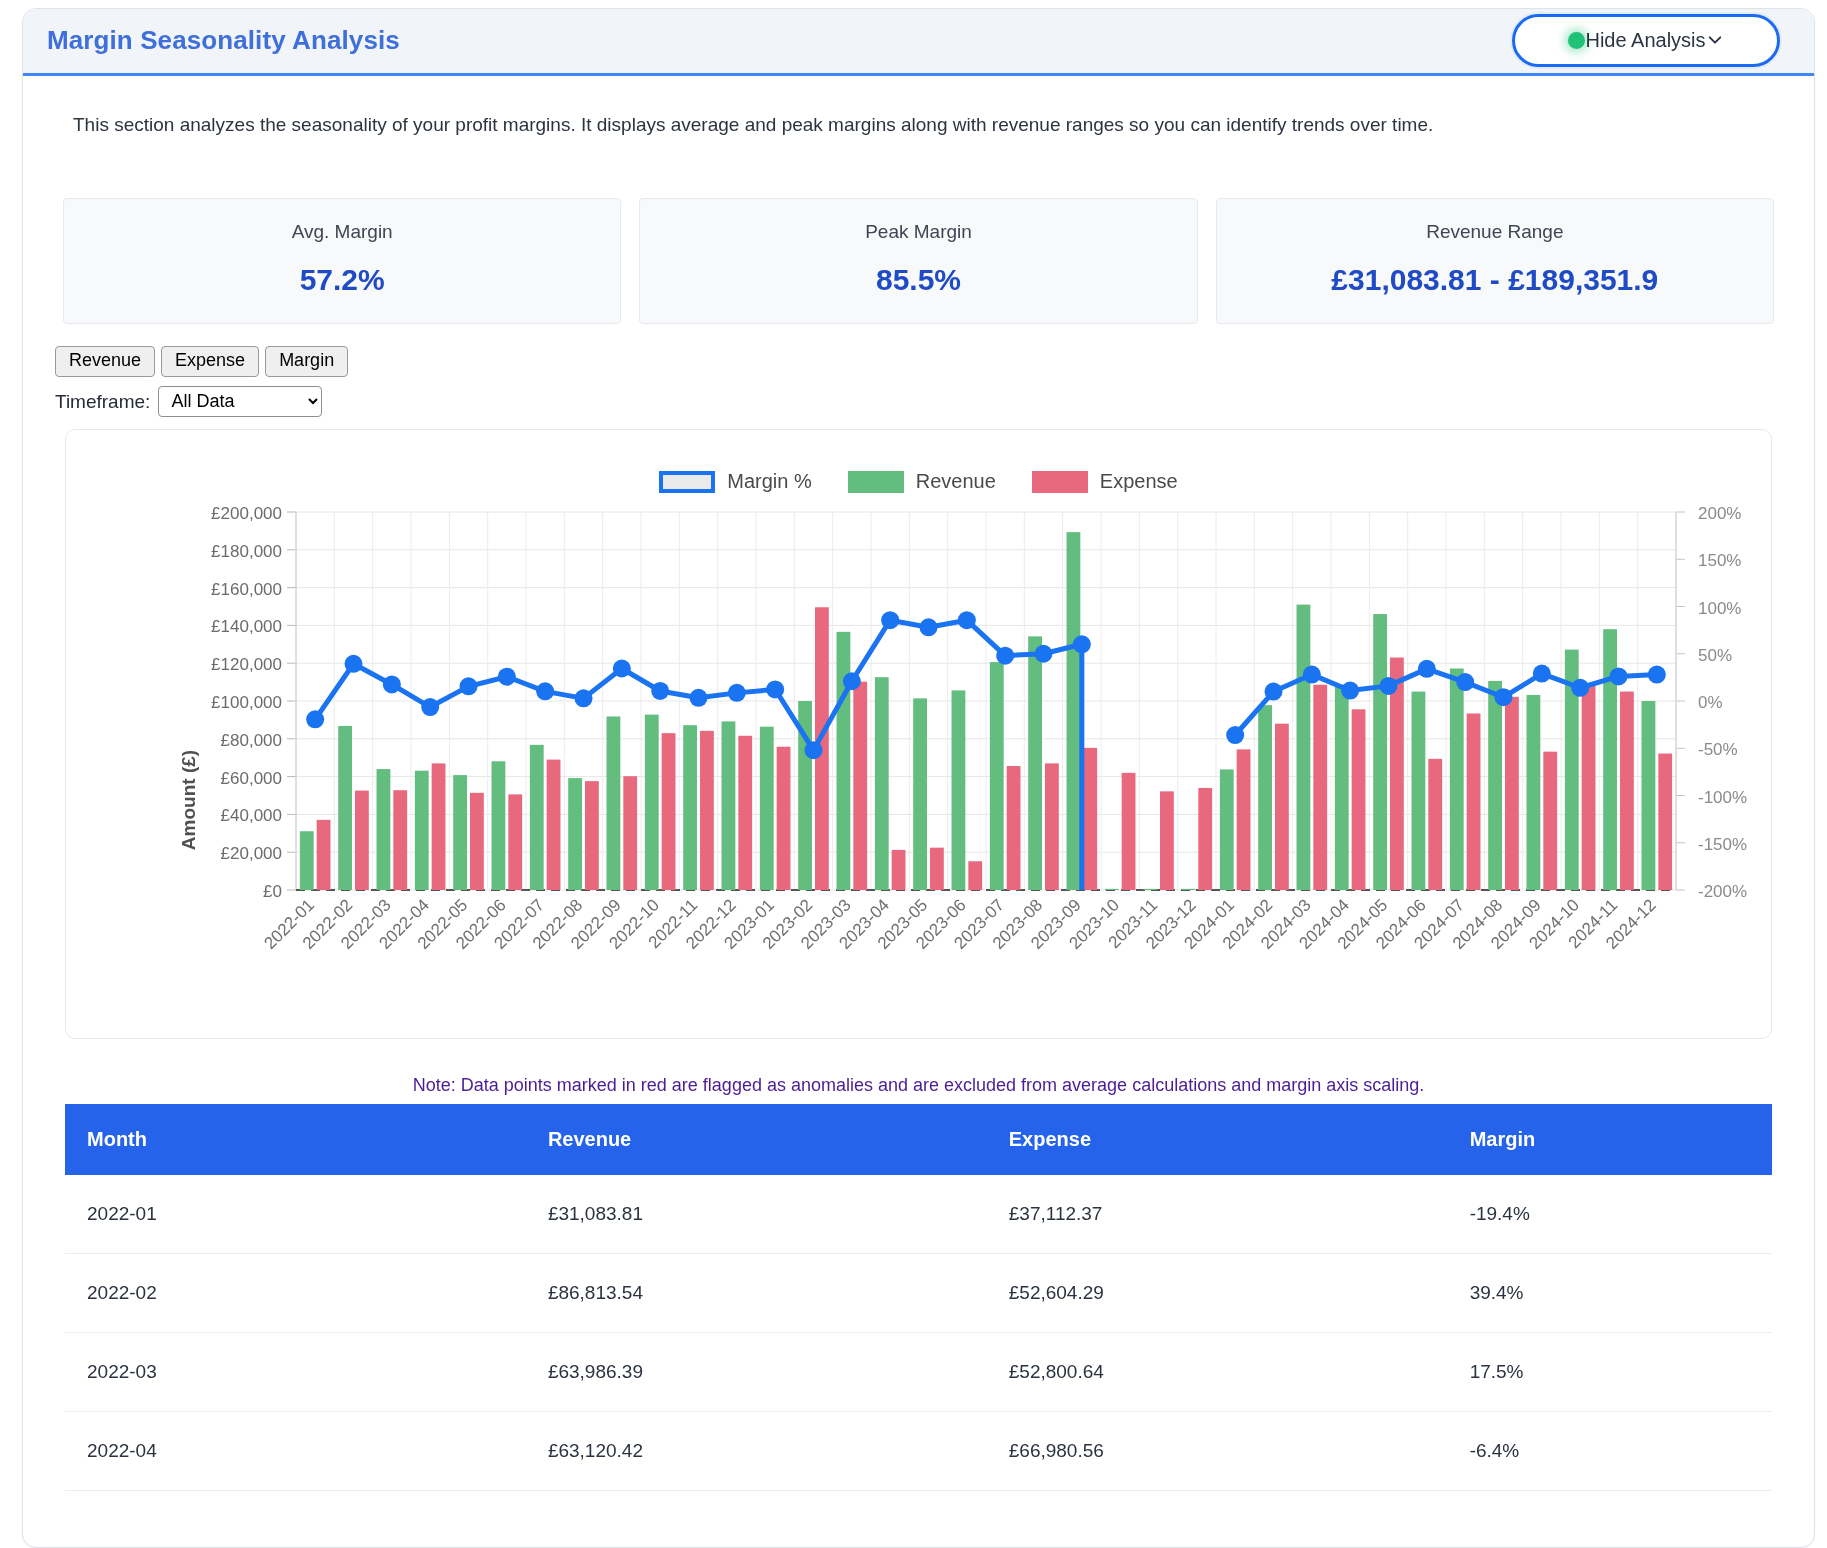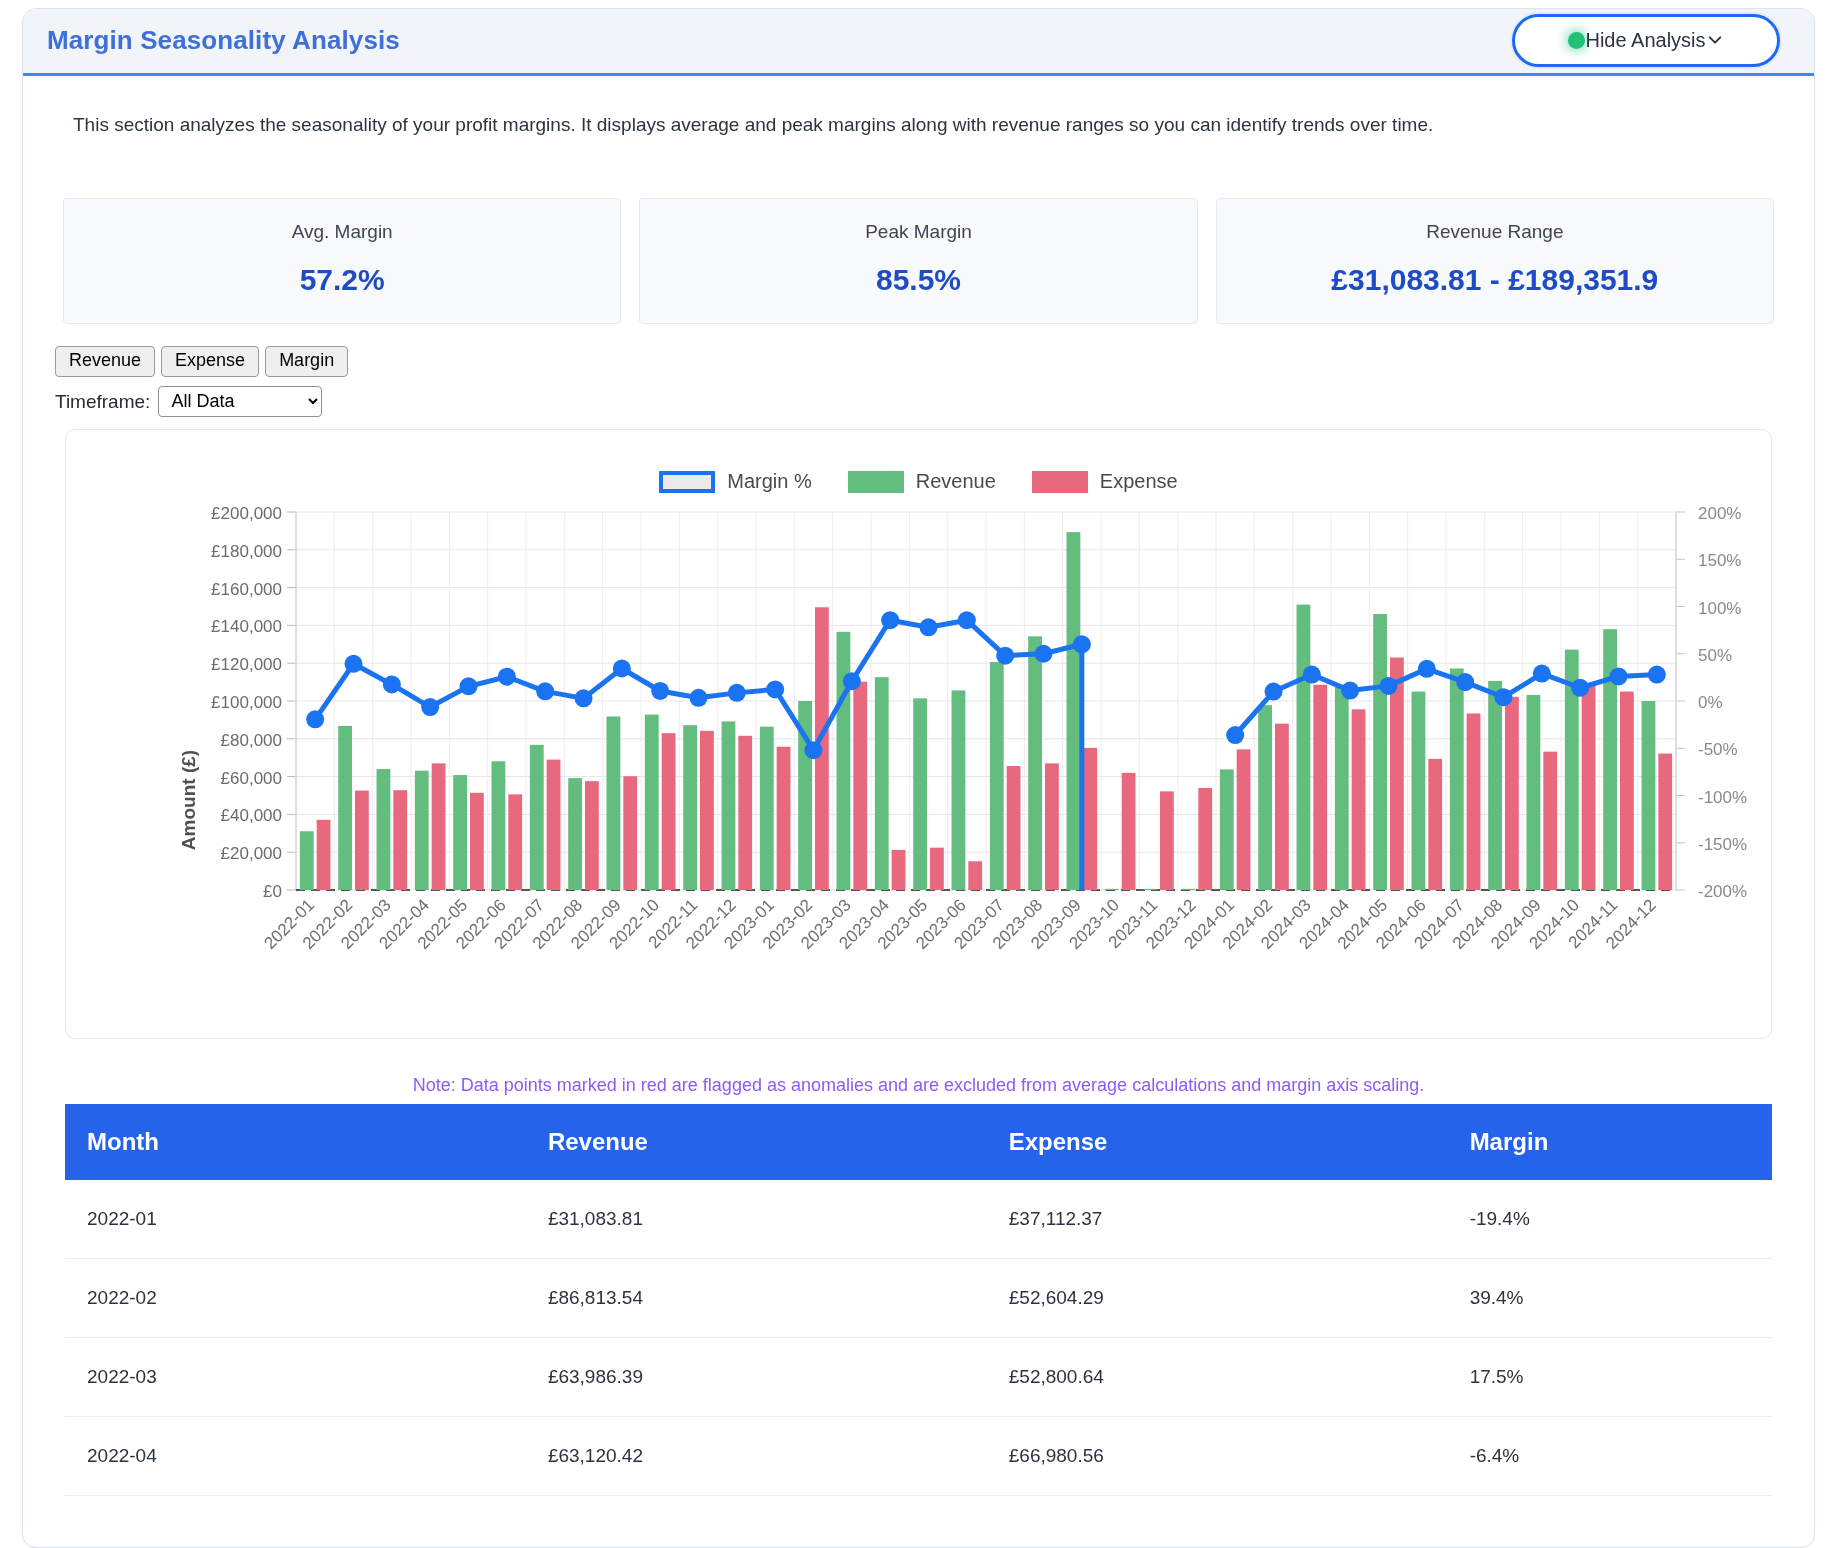--- a/index.html
+++ b/index.html
@@ -137,28 +137,28 @@
     transform: rotate(-90deg) translate(-50%,0);
     transform-origin: left top;
     font-size: 19px; font-weight: bold; color: #505050;
     white-space: nowrap;
   }
   svg.chart { display: block; }
 
   
   .note {
     text-align: center;
-    color: #8b5cf6;
+    color: #4c1d95;
     font-size: 18px;
     margin: 36px 0 8px;
   }
   table.data { width: calc(100% - 24px); margin: 0 12px; border-collapse: collapse; }
   table.data th {
     background: #2563eb; color: #fff;
-    font-size: 24px; font-weight: bold;
+    font-size: 20px; font-weight: bold;
     text-align: left; padding: 24px 0 24px 22px;
   }
   table.data td {
     font-size: 19px; color: #2b3340;
     padding: 28px 0 28px 22px;
     border-bottom: 1px solid #e9edf3;
   }
   td.pos { color: #1f9d4d; }
   td.neg { color: #e0392b; }
   th.c-month, td.c-month { width: 27%; }

